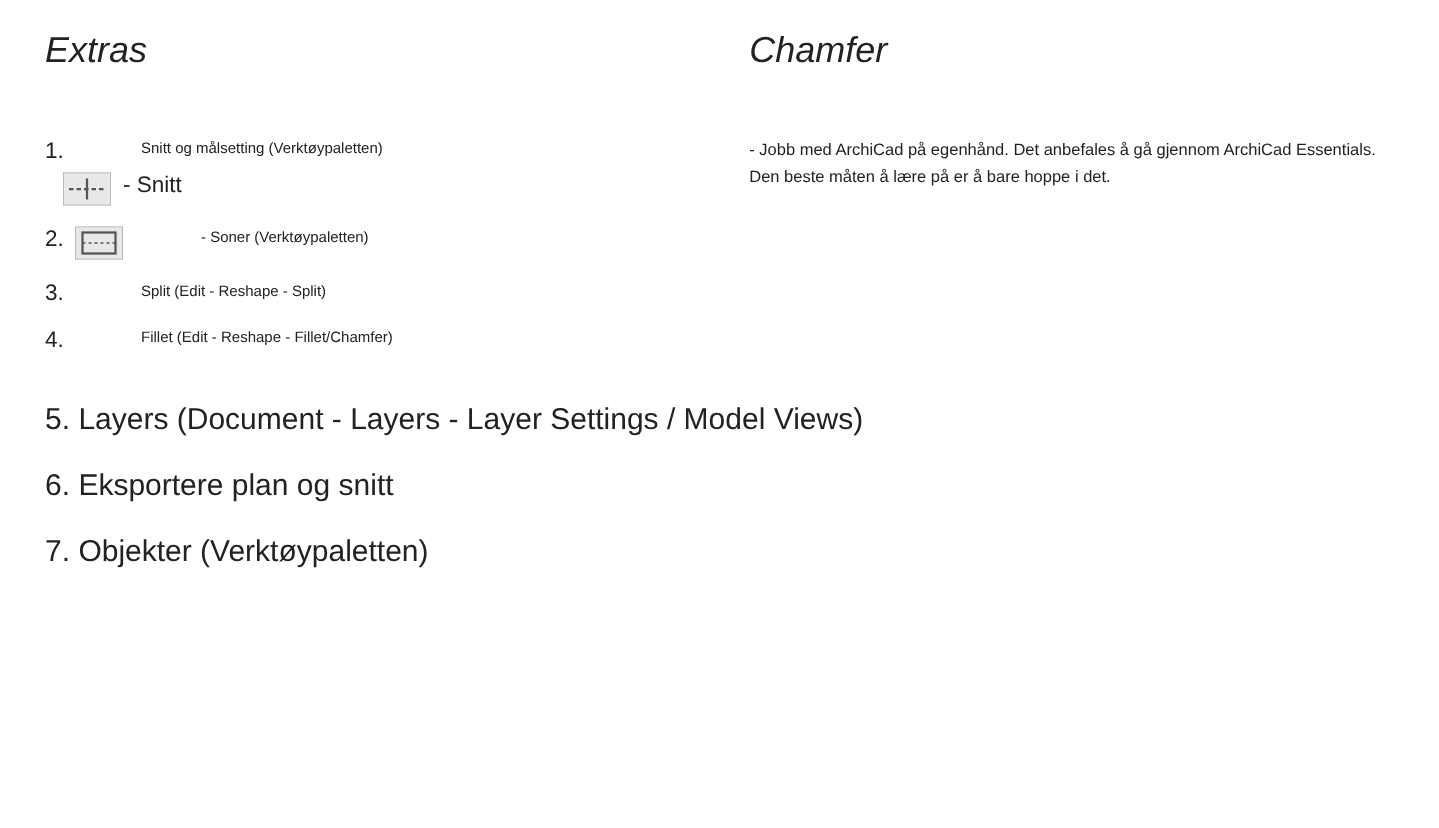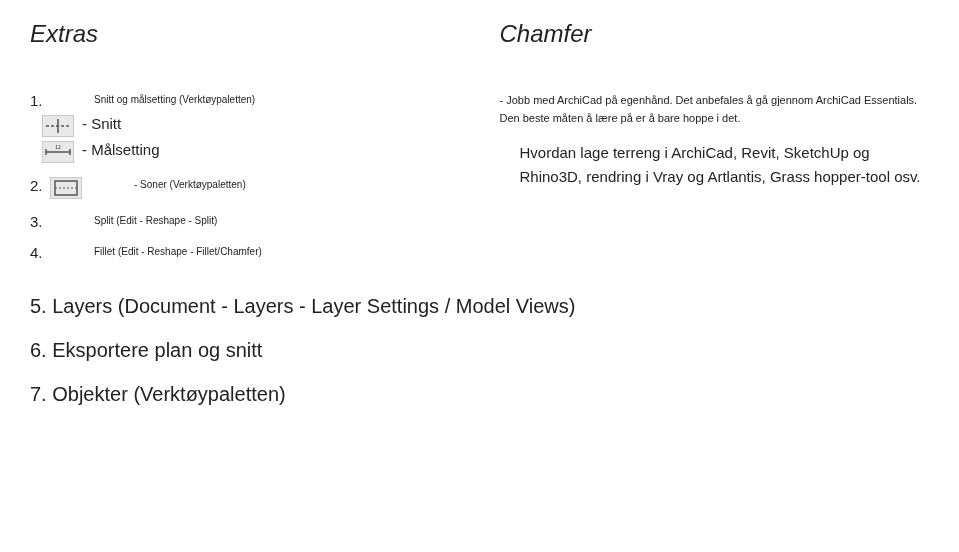--- a/index.html
+++ b/index.html
@@ -143,30 +143,20 @@
       </div>
 
       <div class="sub-item">
         <svg class="icon-svg" viewBox="0 0 32 22" xmlns="http://www.w3.org/2000/svg">
           <rect width="32" height="22" fill="#e8e8e8" stroke="#aaa" stroke-width="1"></rect>
           <line x1="4" y1="11" x2="28" y2="11" stroke="#555" stroke-width="1.5" stroke-dasharray="3,2"></line>
           <line x1="16" y1="4" x2="16" y2="18" stroke="#555" stroke-width="1.5"></line>
         </svg>
         <span class="sub-label">- Snitt</span>
       </div>
-      <div class="sub-item">
-        <svg class="icon-svg" viewBox="0 0 32 22" xmlns="http://www.w3.org/2000/svg">
-          <rect width="32" height="22" fill="#e8e8e8" stroke="#aaa" stroke-width="1"></rect>
-          <line x1="4" y1="11" x2="28" y2="11" stroke="#555" stroke-width="1.5"></line>
-          <line x1="4" y1="8" x2="4" y2="14" stroke="#555" stroke-width="1.5"></line>
-          <line x1="28" y1="8" x2="28" y2="14" stroke="#555" stroke-width="1.5"></line>
-          <text x="16" y="8" text-anchor="middle" font-size="5" fill="#333">12</text>
-        </svg>
-        <span class="sub-label">- Målsetting</span>
-      </div>
     </div>
 
     <div class="section-item">
       <div class="item-row">
         <span class="item-number">2.</span>
         <svg class="icon-svg" viewBox="0 0 32 22" xmlns="http://www.w3.org/2000/svg" style="margin-right:8px;">
           <rect width="32" height="22" fill="#e8e8e8" stroke="#aaa" stroke-width="1"></rect>
           <rect x="5" y="4" width="22" height="14" fill="none" stroke="#555" stroke-width="1.5"></rect>
           <line x1="5" y1="11" x2="27" y2="11" stroke="#555" stroke-width="1" stroke-dasharray="2,2"></line>
         </svg>
@@ -186,21 +176,20 @@
         <span class="item-number">4.</span>
         <span class="item-text">Fillet (Edit - Reshape - Fillet/Chamfer)</span>
       </div>
     </div>
 
   </div>
 
   <div class="right-column">
 
     <p class="right-paragraph">- Jobb med ArchiCad på egenhånd. Det anbefales å gå gjennom ArchiCad Essentials. Den beste måten å lære på er å bare hoppe i det.</p>
-    <p class="right-paragraph-indent">Hvordan lage terreng i ArchiCad, Revit, SketchUp og Rhino3D, rendring i Vray og Artlantis, Grass hopper-tool osv.</p>
 
   </div>
 </div>
 
 <div class="full-width-section">
 
   <div class="full-width-item">
     <span>5.</span>
     <span>Layers (Document - Layers - Layer Settings / Model Views)</span>
   </div>

